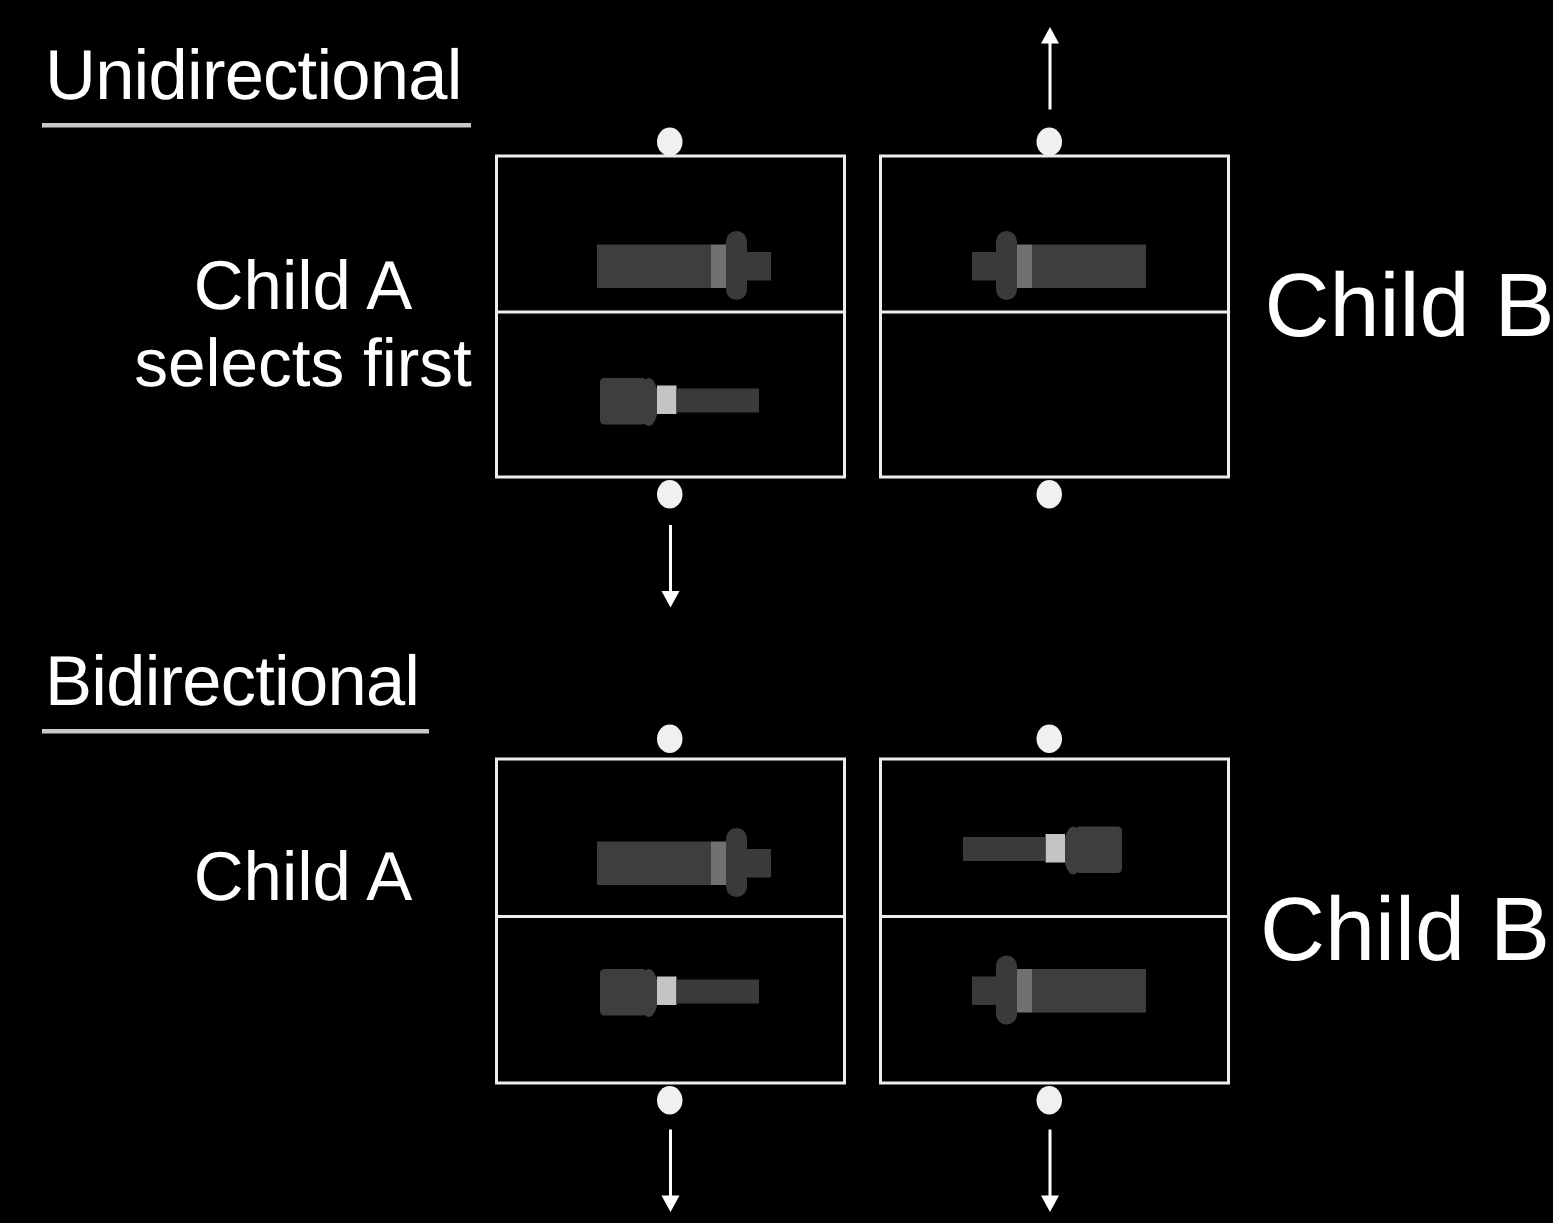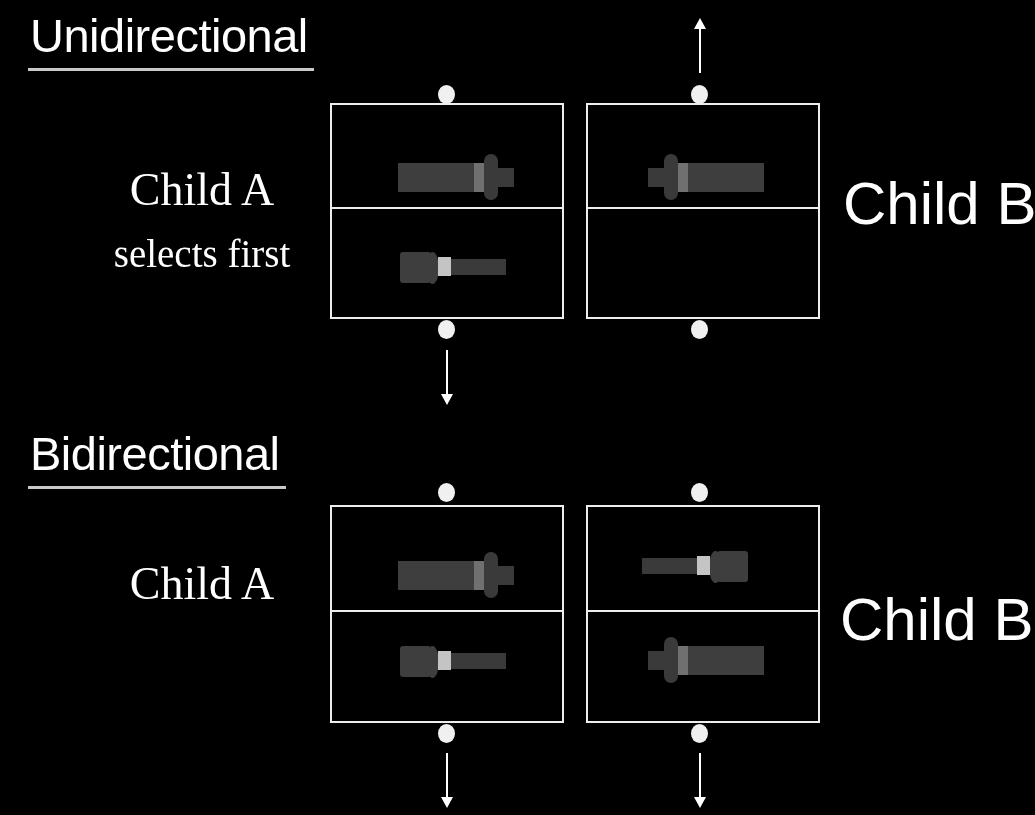--- a/index.html
+++ b/index.html
@@ -4,23 +4,23 @@
 <style>
   html,body{margin:0;padding:0;background:#000;}
   .canvas{position:relative;width:1035px;height:815px;background:#000;overflow:hidden;
           font-family:"Liberation Sans",sans-serif;color:#fff;}
 
   
   .heading{position:absolute;font-size:47px;line-height:1;letter-spacing:-0.5px;
            color:#fff;border-bottom:3px solid #c9c9c9;padding:0 6px 9px 2px;white-space:nowrap;}
 
   
-  .label-block{position:absolute;width:232px;text-align:center;font-family:Liberation Serif, serif;}
+  .label-block{position:absolute;width:232px;text-align:center;}
   .label-line1{font-size:46px;line-height:1.05;}
-  .label-line2{font-size:39px;line-height:1.05;margin-top:20px;}
+  .label-line2{font-size:45px;line-height:1.05;margin-top:4px;}
   .right-label{position:absolute;font-size:60px;line-height:1.05;white-space:nowrap;}
 
   
   .panel{position:absolute;border:2px solid #ededed;background:#000;}
   .panel-divider{position:absolute;left:-1px;right:-1px;height:0;border-top:2px solid #ededed;}
 
   
   .node{position:absolute;width:17px;height:19px;border-radius:50%;background:#f0f0f0;}
 
   
@@ -49,21 +49,21 @@
 
   .mirror{transform:scaleX(-1);}
 </style>
 </head>
 <body>
 
 <div class="canvas">
 
   <div>
 
-    <div class="heading" style="left:28px;top:12px;">Unidirectional</div>
+    <div class="heading" style="left:28px;top:26px;">Unidirectional</div>
 
     <div class="label-block" style="left:86px;top:166px;">
       <div class="label-line1">Child A</div>
       <div class="label-line2">selects first</div>
     </div>
 
     <div class="right-label" style="left:843px;top:172px;">Child B</div>
 
     <div class="panel" style="left:330px;top:103px;width:230px;height:212px;">
       <div class="panel-divider" style="top:102px;"></div>

